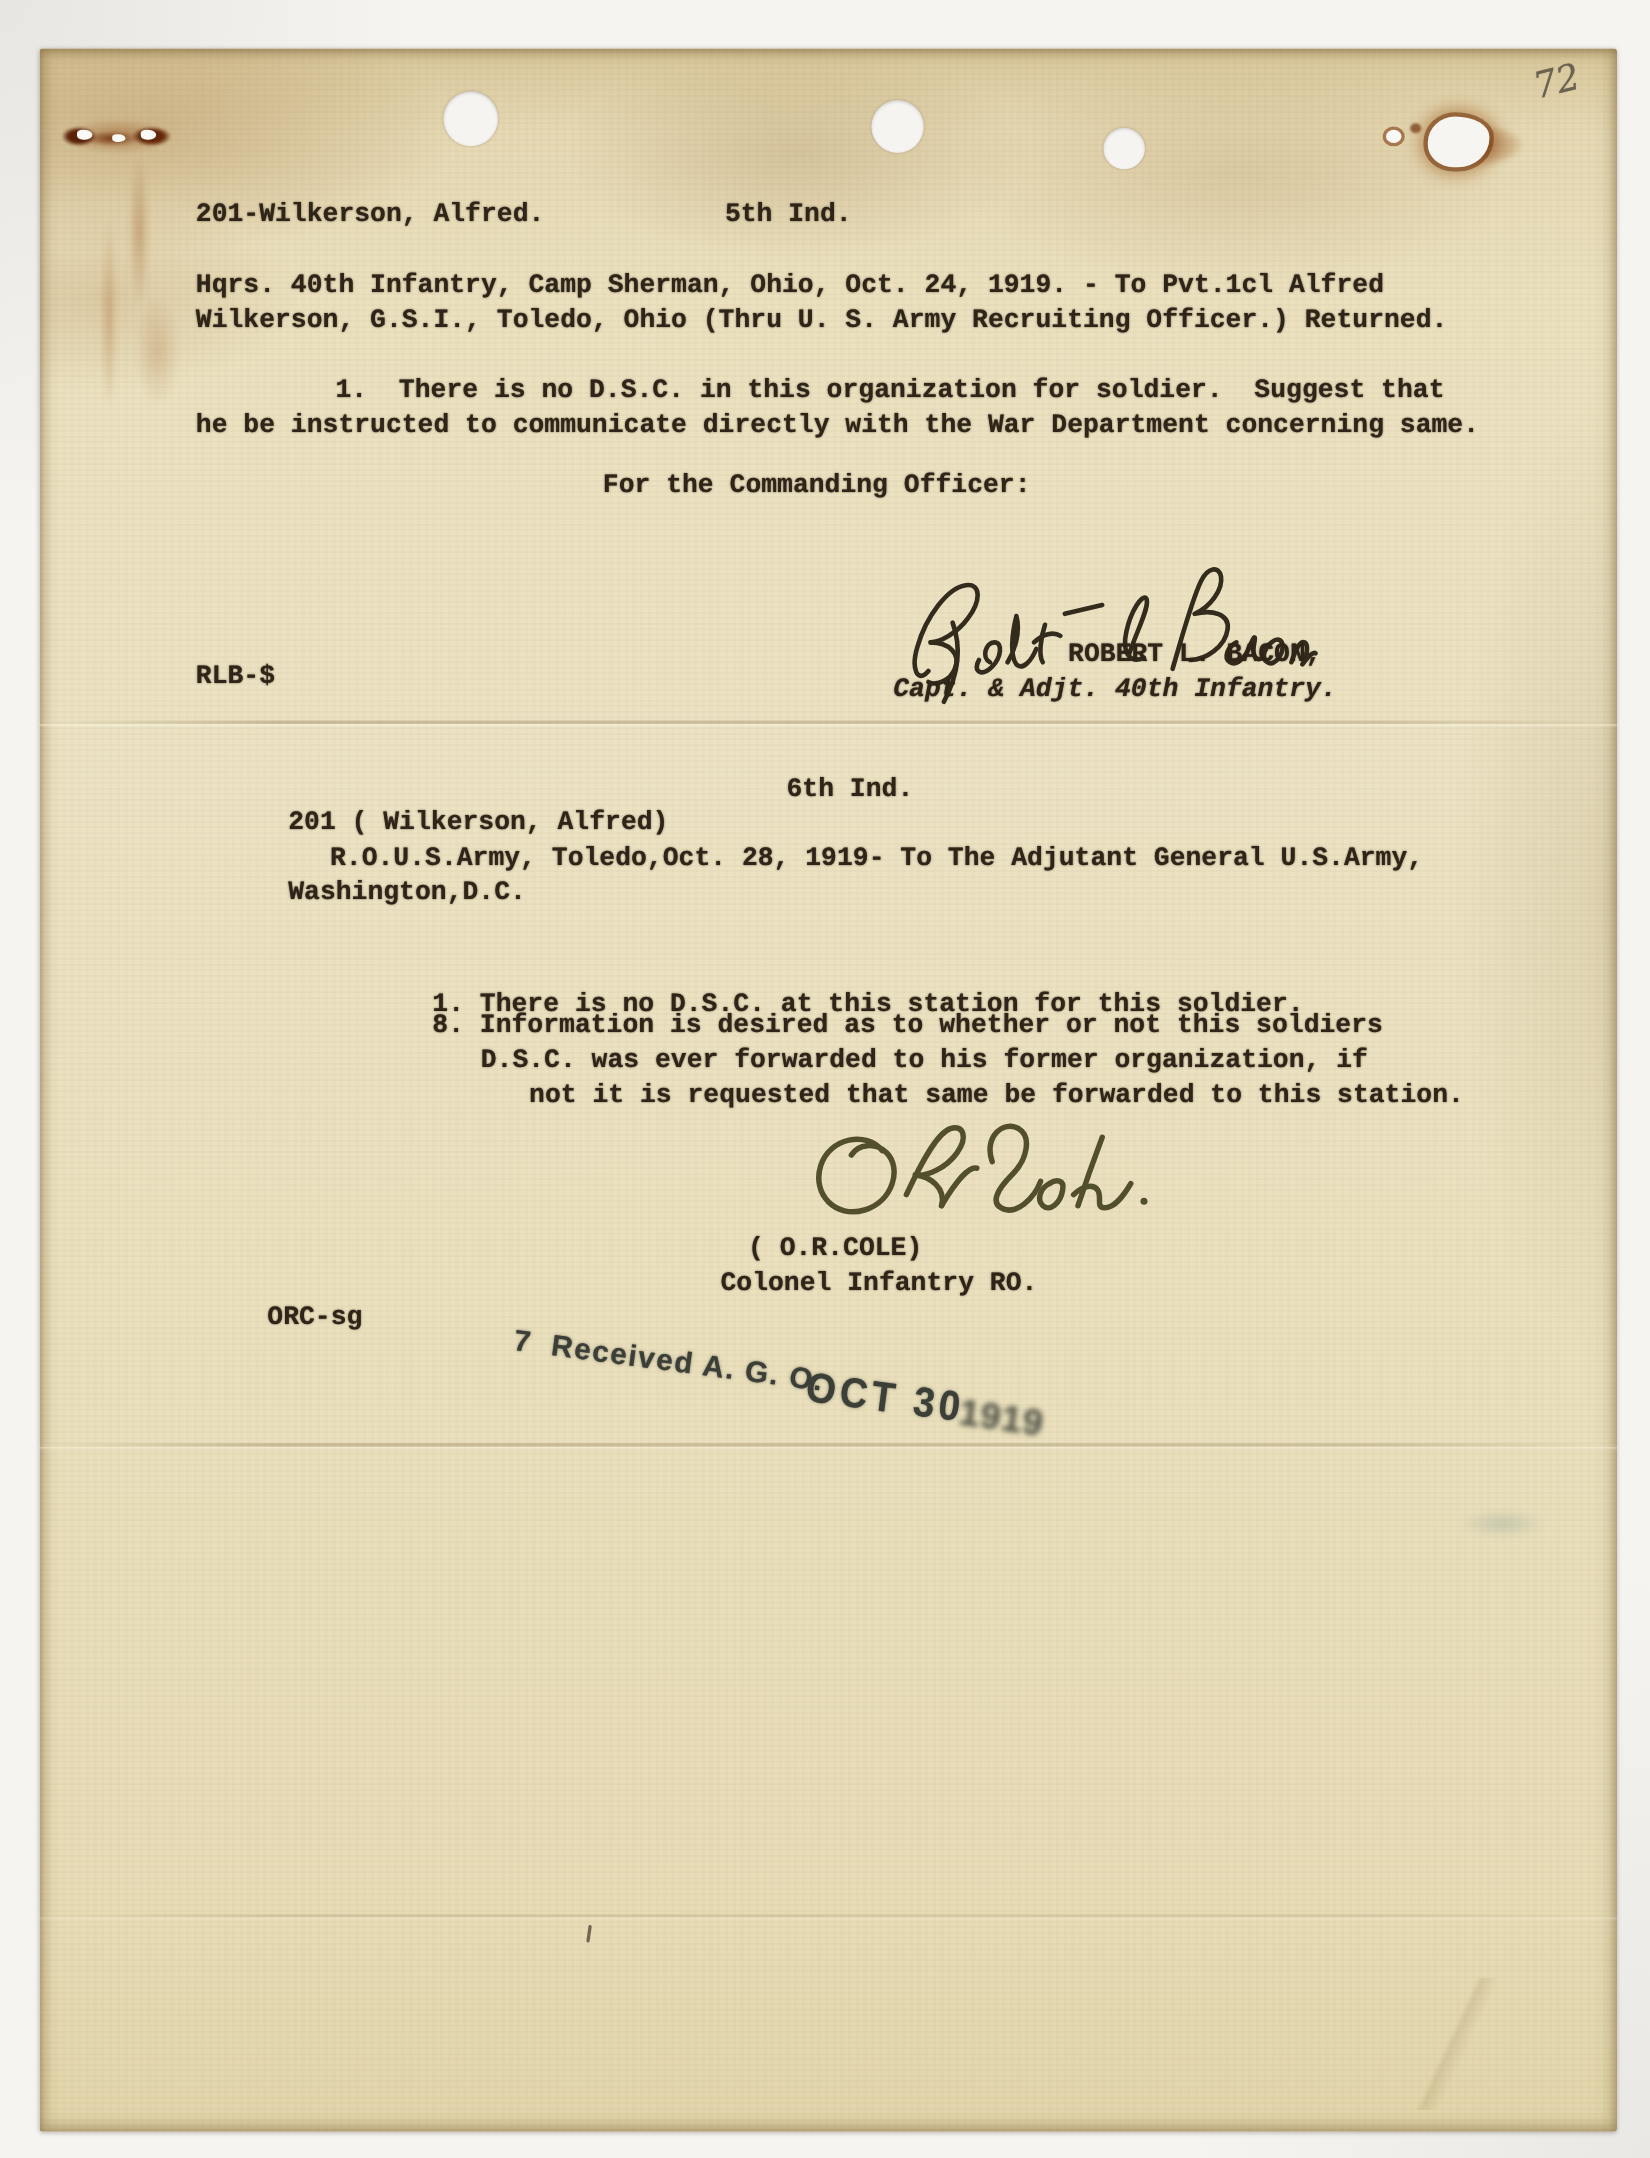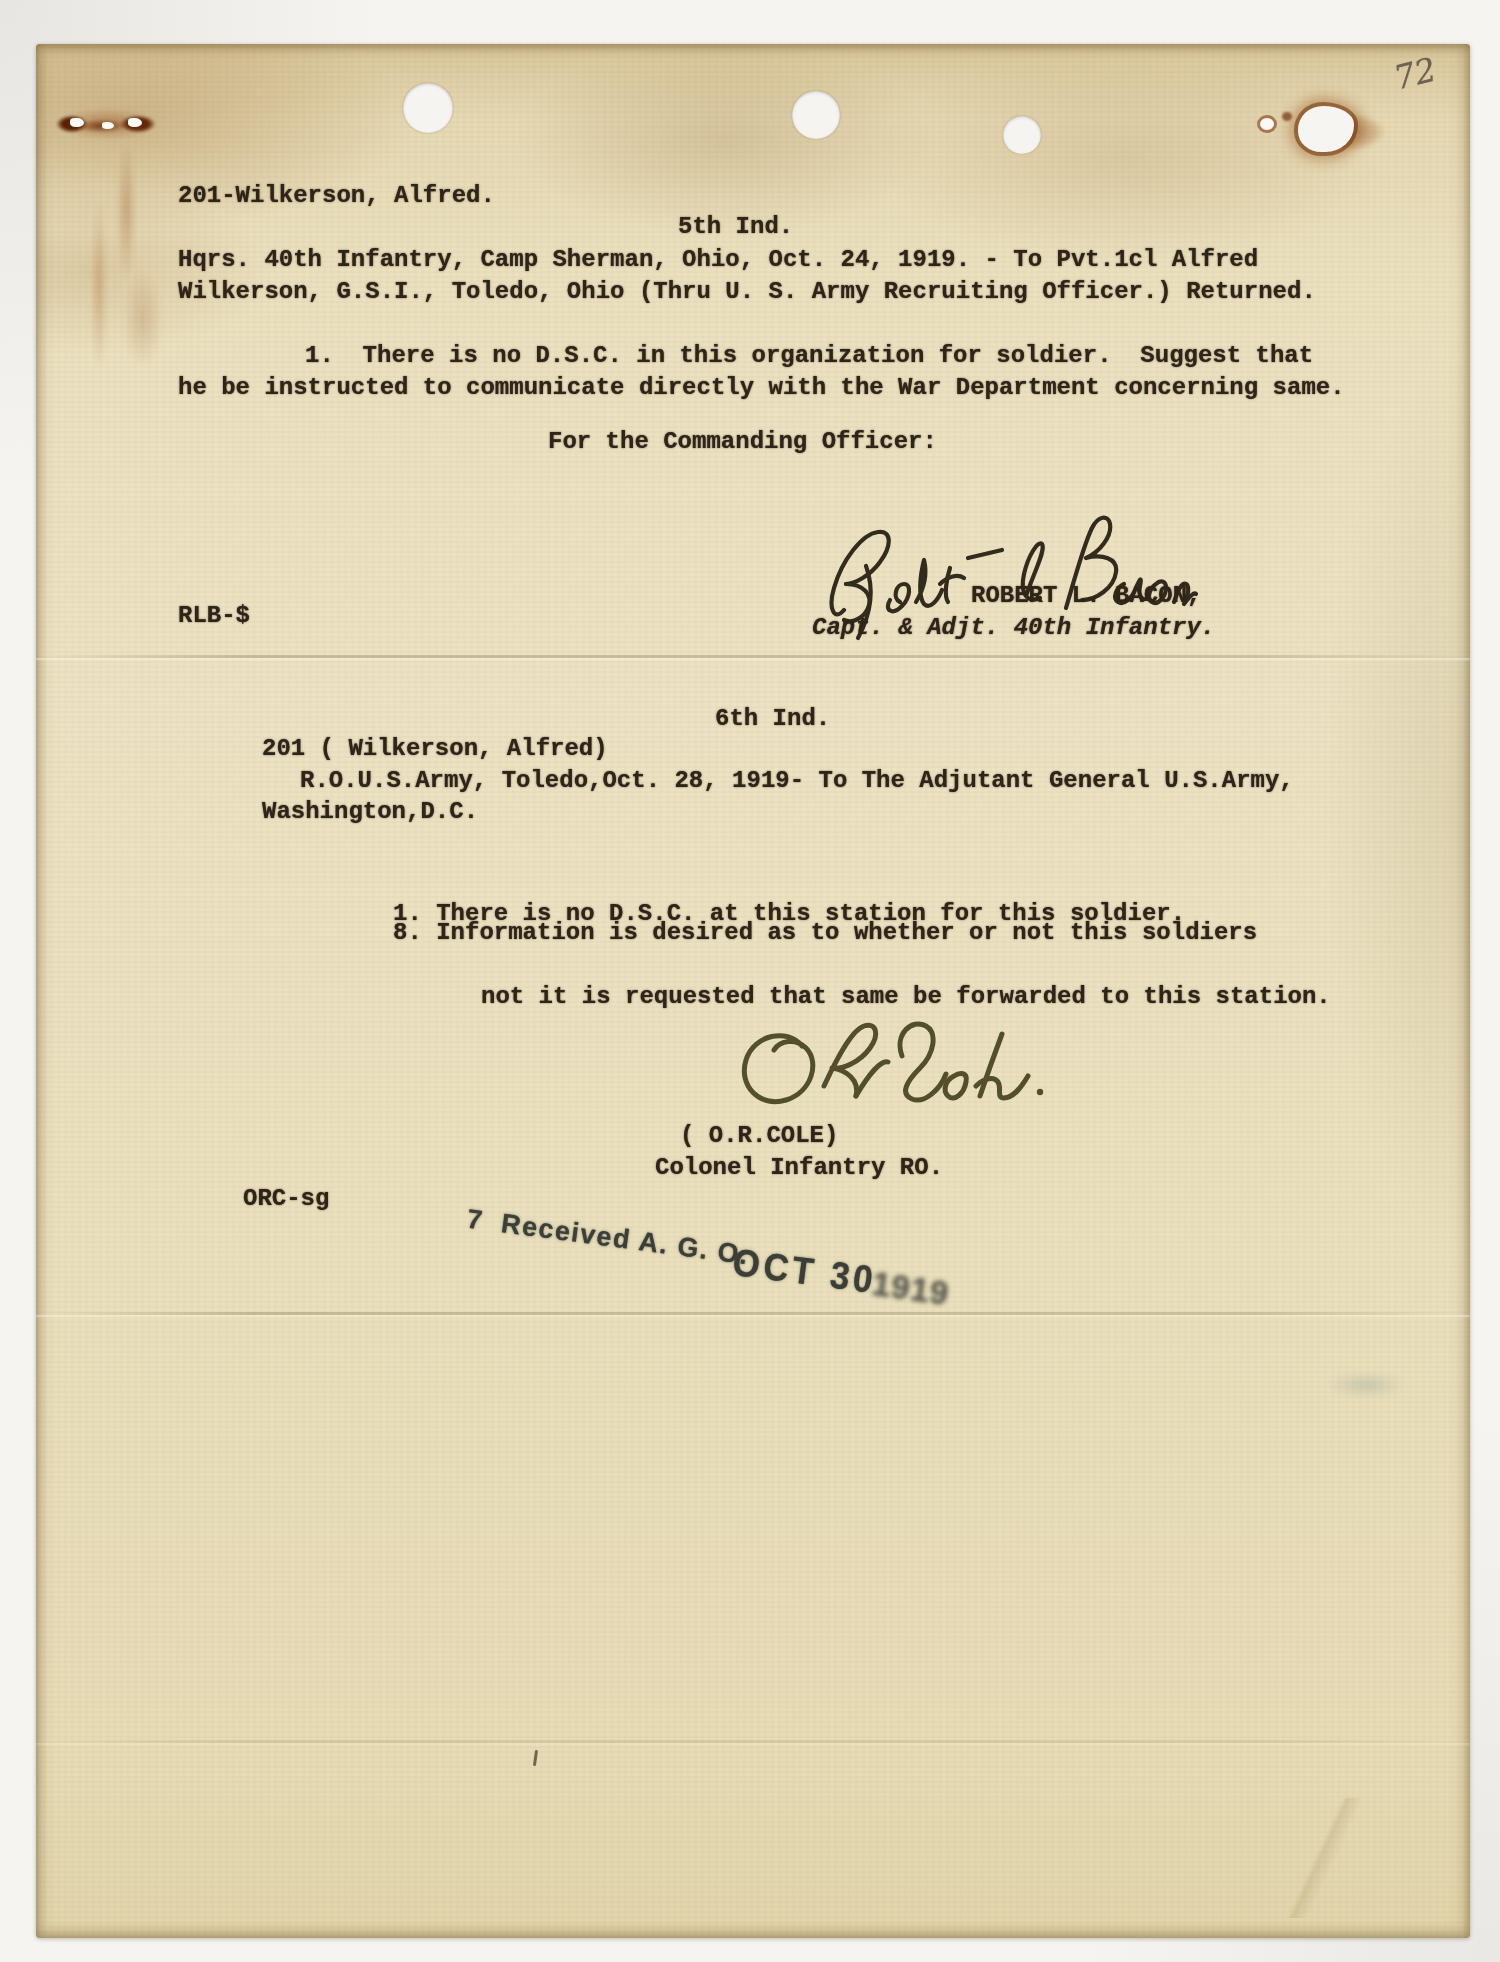--- a/index.html
+++ b/index.html
@@ -147,21 +147,21 @@
   <div class="torn-hole"></div>
 
   <div class="pencil-number">72</div>
 
   <div class="crease" style="top:611px;"></div>
   <div class="crease" style="top:1268px;"></div>
   <div class="crease" style="top:1696px;opacity:.5;"></div>
   <div class="fold-corner"></div>
 
   <span class="typed" style="left:142px;top:136px;">201-Wilkerson, Alfred.</span>
-  <span class="typed" style="left:642px;top:136px;margin-top:31px;">5th Ind.</span>
+  <span class="typed" style="left:623px;top:136px;">5th Ind.</span>
 
   <span class="typed" style="left:142px;top:200px;">Hqrs. 40th Infantry, Camp Sherman, Ohio, Oct. 24, 1919. - To Pvt.1cl Alfred</span>
   <span class="typed" style="left:142px;top:232px;">Wilkerson, G.S.I., Toledo, Ohio (Thru U. S. Army Recruiting Officer.) Returned.</span>
 
   <span class="typed" style="left:269px;top:296px;">1.  There is no D.S.C. in this organization for soldier.  Suggest that</span>
   <span class="typed" style="left:142px;top:328px;text-align:right;">he be instructed to communicate directly with the War Department concerning same.</span>
 
   <span class="typed" style="left:512px;top:382px;">For the Commanding Officer:</span>
 
   <svg class="sig" style="left:792px;top:468px;" width="370" height="136" viewBox="0 0 370 136">
@@ -187,20 +187,21 @@
   <span class="typed" style="left:776px;top:568px;font-style:italic;">Capt. &amp; Adjt. 40th Infantry.</span>
 
   <span class="typed" style="left:679px;top:659px;">6th Ind.</span>
   <span class="typed" style="left:226px;top:689px;">201 ( Wilkerson, Alfred)</span>
   <span class="typed" style="left:226px;top:721px;padding-left:38px;">R.O.U.S.Army, Toledo,Oct. 28, 1919- To The Adjutant General U.S.Army,</span>
   <span class="typed" style="left:226px;top:752px;">Washington,D.C.</span>
 
   <span class="typed" style="left:357px;top:854px;">1. There is no D.S.C. at this station for this soldier.</span>
 
   <span class="typed" style="left:357px;top:873px;">8. Information is desired as to whether or not this soldiers</span>
+  <span class="typed" style="left:401px;top:905px;">D.S.C. was ever forwarded to his former organization, if</span>
   <span class="typed" style="left:401px;top:937px;margin-left:44px;">not it is requested that same be forwarded to this station.</span>
 
   <svg class="sig" style="left:686px;top:968px;" width="330" height="120" viewBox="0 0 330 120">
     <g fill="none" stroke="#43401f" stroke-width="5" stroke-linecap="round" stroke-linejoin="round" opacity="0.9">
       <path d="M80,34 C66,16 32,22 24,48 C16,74 38,96 64,88 C90,80 98,50 84,36 C74,26 58,28 52,38"></path>
       <path d="M102,74 C116,44 130,18 142,14 C154,10 158,22 148,36 C138,50 120,58 110,56 C124,58 138,68 134,84"></path>
       <path d="M134,84 C148,60 160,48 166,50"></path>
       <path d="M180,44 C172,22 190,6 204,14 C216,21 212,42 198,56 C184,70 178,82 190,87 C202,92 218,78 224,62"></path>
       <path d="M232,64 C224,68 220,78 226,84 C232,90 242,82 244,70 C246,60 238,60 232,64"></path>
       <path d="M258,84 C266,60 274,38 280,22"></path>

